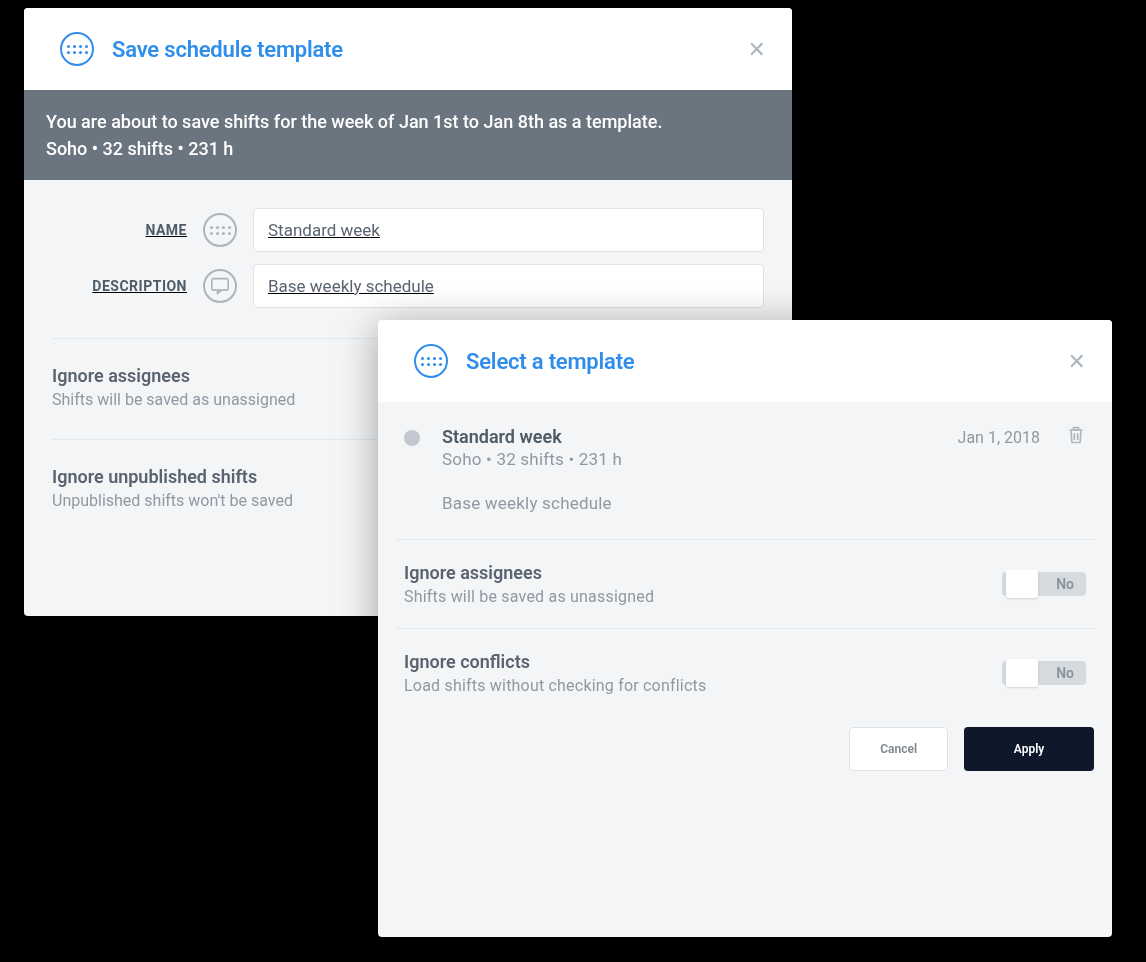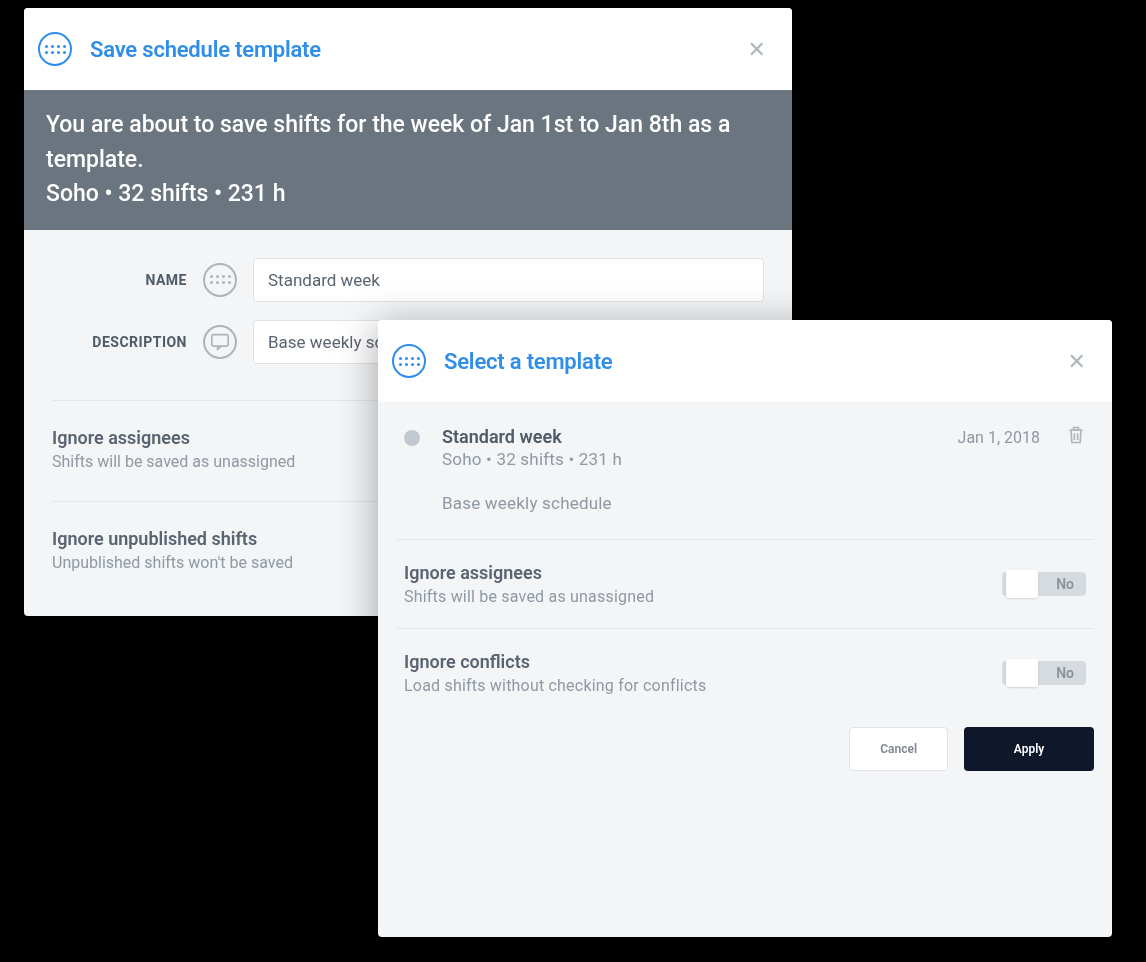--- a/index.html
+++ b/index.html
@@ -18,21 +18,21 @@
       border-radius: 4px;
       box-shadow: 0 6px 40px rgba(0,0,0,0.35);
       position: absolute;
       overflow: hidden;
     }
 
     .modal-header {
       background: #fff;
       display: flex;
       align-items: center;
-      padding: 24px 14px;
+      padding: 24px 36px;
       position: relative;
     }
     .brand-icon {
       width: 34px; height: 34px;
       border: 2px solid #2F8DEB;
       border-radius: 50%;
       display: flex; align-items: center; justify-content: center;
       margin-right: 18px;
       flex-shrink: 0;
     }
@@ -66,31 +66,32 @@
     .save-modal {
       width: 768px;
       height: 608px;
       left: 24px;
       top: 8px;
     }
     .info-banner {
       background: #6b7580;
       color: #fff;
       padding: 18px 20px 18px 22px;
-      font-size: 23px;
+      font-size: 18px;
       line-height: 1.5;
       font-weight: 500;
     }
     .form-area {
       padding: 28px 28px 18px 28px;
     }
     .form-row {
       display: flex;
       align-items: center;
-      margin-bottom: 18px;
+      margin-bottom: 12px;
+      text-decoration: underline;
     }
     .form-label {
       width: 135px;
       text-align: right;
       font-size: 14px;
       font-weight: 700;
       color: #4f5b66;
       letter-spacing: 0.5px;
     }
     .field-icon {

